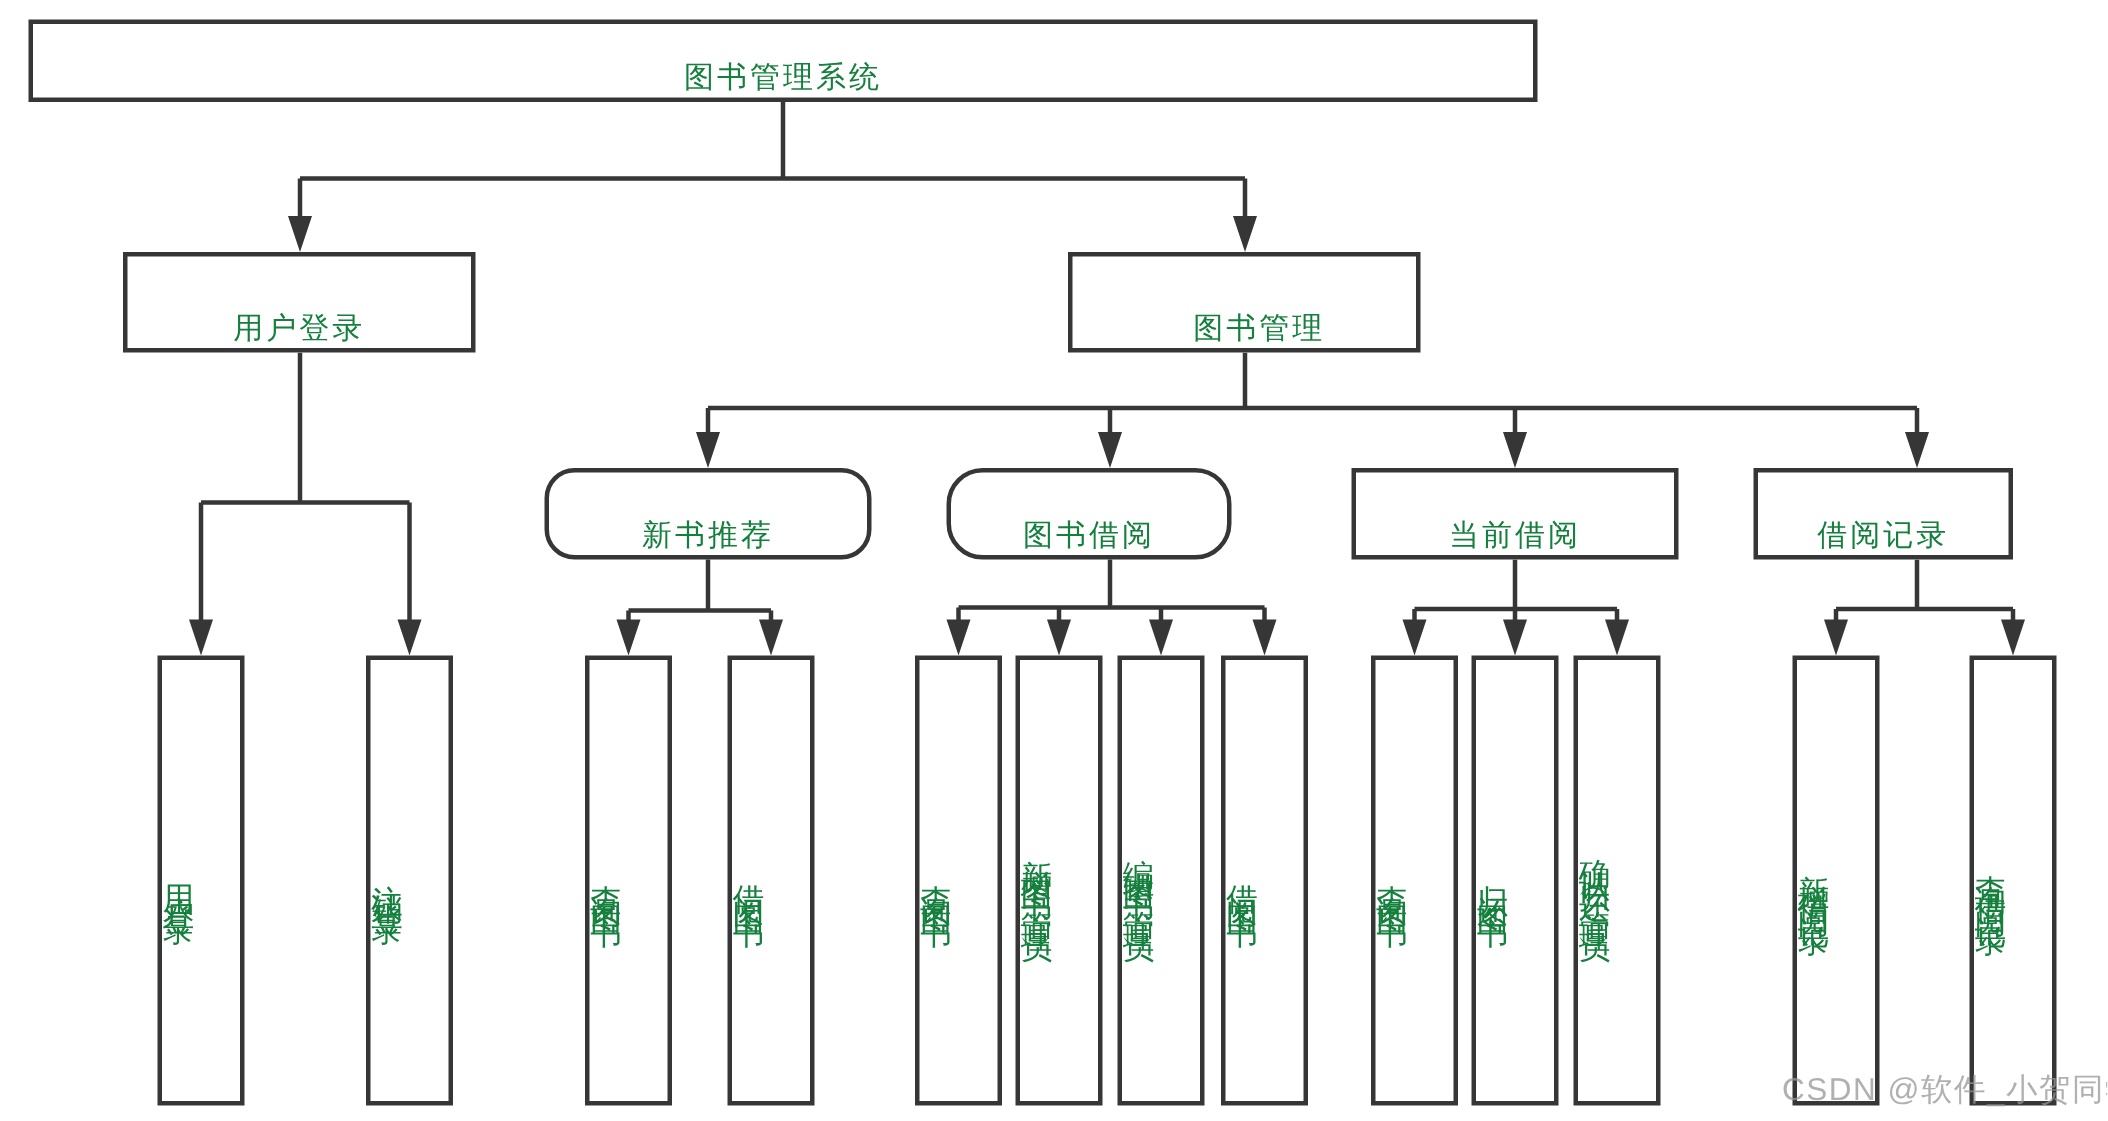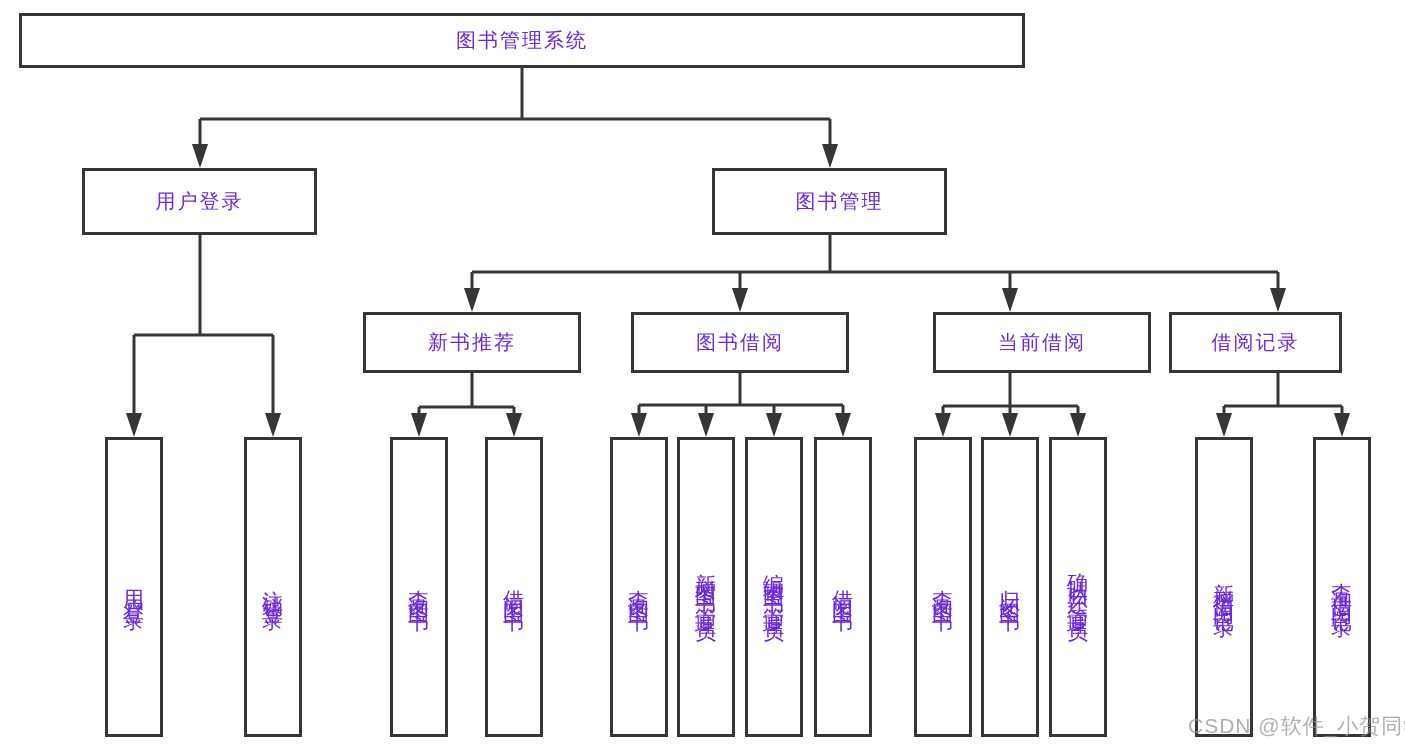--- a/index.html
+++ b/index.html
@@ -10,23 +10,23 @@
     background: #ffffff;
     font-family: "Liberation Sans", "DejaVu Sans", sans-serif;
     overflow: hidden;
   }
   svg.wires { position: absolute; left: 0; top: 0; z-index: 1; }
   .box {
     position: absolute;
     box-sizing: border-box;
     background: #ffffff;
     border: 3px solid #363636;
-    color: #6d28d9;
+    color: #15803d;
     display: flex;
-    align-items: center;
+    align-items: flex-end;
     justify-content: center;
     font-size: 20px;
     z-index: 2;
     letter-spacing: 2px;
   }
   .vbox {
     writing-mode: vertical-rl;
     text-orientation: upright;
     font-size: 21px;
     letter-spacing: 7px;
@@ -123,27 +123,27 @@
     <span>图书管理系统</span>
   </div>
 
   <div class="box" style="left:82px; top:168px; width:235px; height:67px;">
     <span>用户登录</span>
   </div>
   <div class="box" style="left:712px; top:168px; width:235px; height:67px;padding-left:20px;">
     <span>图书管理</span>
   </div>
 
-  <div class="box" style="left:363px; top:312px; width:218px; height:61px;">
+  <div class="box" style="left:363px; top:312px; width:218px; height:61px;border-radius:20px;">
     <span>新书推荐</span>
   </div>
-  <div class="box" style="left:631px; top:312px; width:218px; height:61px;">
+  <div class="box" style="left:631px; top:312px; width:190px; height:61px;border-radius:24px;">
     <span>图书借阅</span>
   </div>
-  <div class="box" style="left:901px; top:312px; width:218px; height:61px;margin-left:32px;">
+  <div class="box" style="left:901px; top:312px; width:218px; height:61px;">
     <span>当前借阅</span>
   </div>
   <div class="box" style="left:1169px; top:312px; width:173px; height:61px;">
     <span>借阅记录</span>
   </div>
 
   <div class="box vbox" style="left:105px; top:437px; width:58px; height:300px;">
     <span>用户登录</span>
   </div>
   <div class="box vbox" style="left:244px; top:437px; width:58px; height:300px;">

